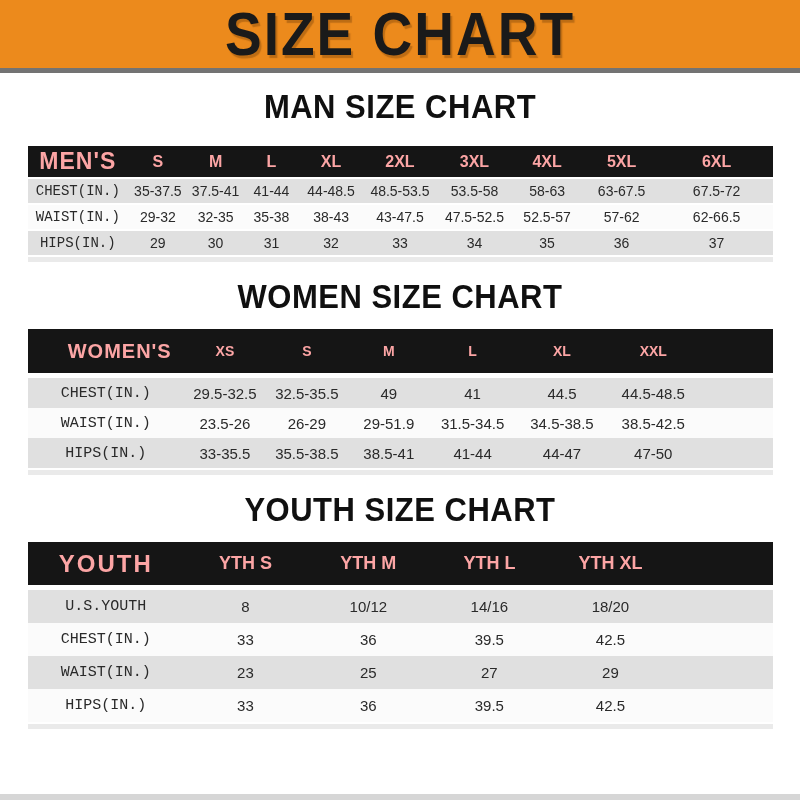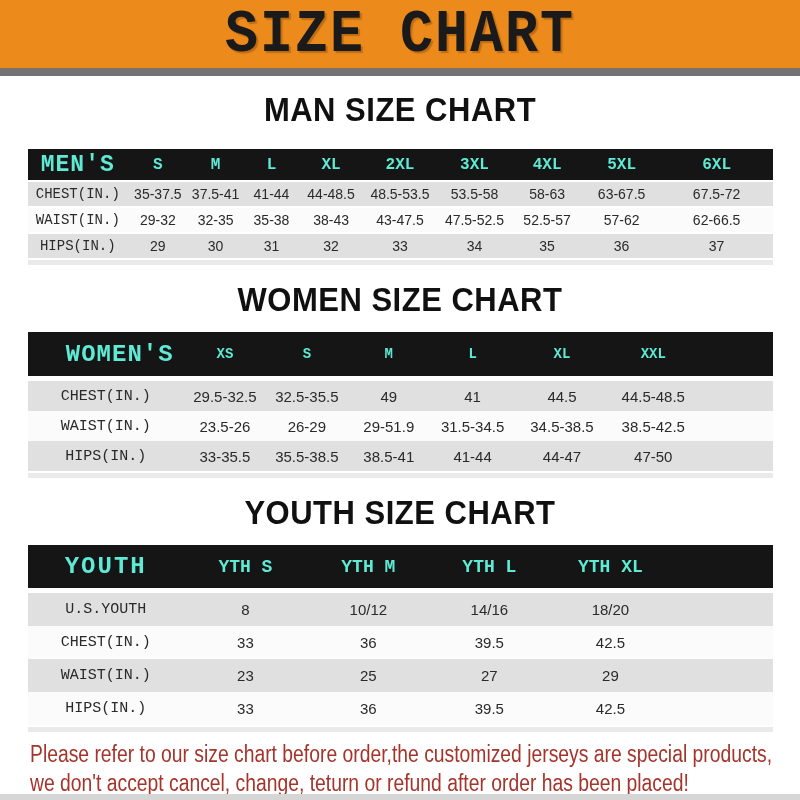--- a/index.html
+++ b/index.html
@@ -4,22 +4,21 @@
 <style>
   html,body{margin:0;padding:0;}
   body{
     width:800px;height:800px;overflow:hidden;position:relative;
     background:#ffffff;
     font-family:"Liberation Sans", sans-serif;
   }
   .banner{
     height:68px;background:#EC8A1C;
     display:flex;align-items:center;justify-content:center;
-    border-bottom:8px solid #737373;
-    font-family:Liberation Mono, monospace;
+    border-bottom:5px solid #737373;
   }
   .banner h1{
     margin:0;font-size:55px;font-weight:bold;color:#1A1A1A;
     letter-spacing:2px;transform:scaleY(1.12);
     text-shadow:2px 2px 1px rgba(80,40,0,0.30);
     white-space:nowrap;
   }
   .section-title{
     margin:17px 0 0 0;text-align:center;
     font-size:31px;line-height:36px;font-weight:800;color:#101010;
@@ -28,27 +27,27 @@
   table.size-table{
     width:745px;margin:0 auto;border-collapse:collapse;table-layout:fixed;
   }
   table.men{margin-top:20px;}
   table.women{margin-top:14px;}
   table.youth{margin-top:14px;}
   .size-table th,.size-table td{
     text-align:center;vertical-align:middle;padding:0;
     white-space:nowrap;overflow:hidden;
   }
-  .head-row th{background:#151515;color:#5eead4;font-family:Liberation Mono, monospace;}
+  .head-row th{background:#151515;color:#fca5a5;}
   .corner{font-weight:800;letter-spacing:1px;color:#ffffff;}
   .men .head-row th{height:31px;font-size:16px;font-weight:600;}
   .men .head-row .corner{font-size:23px;}
   .men tbody td{height:24px;font-size:14px;color:#2a2a2a;border-top:2px solid #ffffff;}
   .women .head-row th{height:44px;font-size:14px;font-weight:600;}
-  .women .head-row .corner{font-size:24px;padding-left:28px;}
+  .women .head-row .corner{font-size:20px;padding-left:28px;}
   .women tbody td{height:30px;font-size:15px;color:#2a2a2a;}
   .women tbody tr:first-child td{border-top:5px solid #ffffff;}
   .youth .head-row th{height:43px;font-size:18px;font-weight:600;margin-top:42px;}
   .youth .head-row .corner{font-size:24px;letter-spacing:2px;}
   .youth tbody td{height:33px;font-size:15px;color:#2a2a2a;}
   .youth tbody tr:first-child td{border-top:5px solid #ffffff;}
   tr.gray td{background:#E0E0E0;}
   tr.white td{background:#FBFBFB;}
   .rowlabel{color:#333333;font-family:Liberation Mono, monospace;}
   tfoot td{height:5px;background:#EAEAEA;border-top:2px solid #ffffff;}
@@ -262,19 +261,15 @@
         <td></td>
       </tr>
     </tbody>
     <tfoot>
         <tr>
           <td colspan="6"></td>
         </tr>
       </tfoot>
   </table>
 
-  <p class="footer-note">
-    <span class="fline">Please refer to our size chart before order,the customized jerseys are special products,</span><br>
-    <span class="fline">we don't accept cancel, change, teturn or refund after order has been placed!</span>
-  </p>
 
   <div class="bottom-strip"></div>
 </div>
 
 </body></html>

